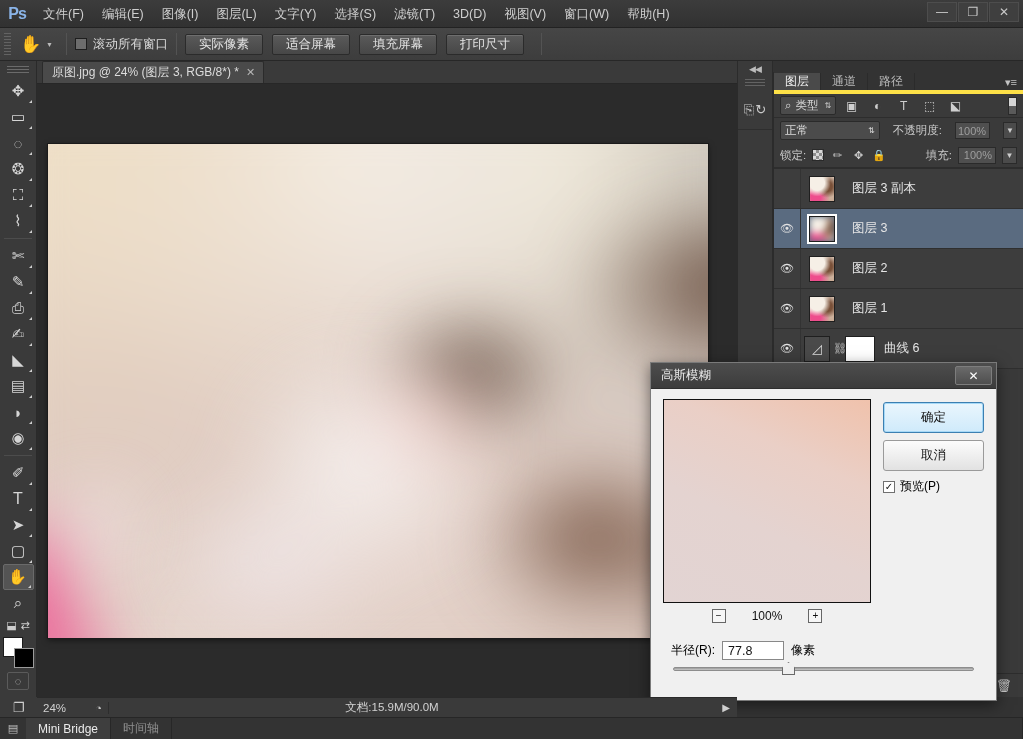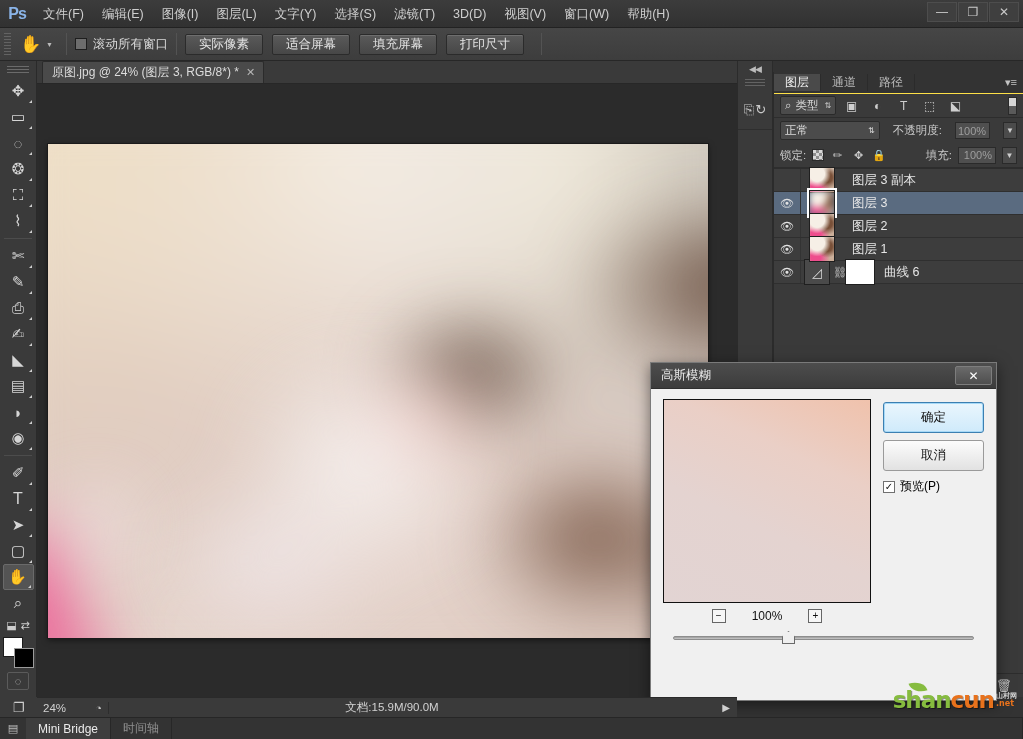--- a/index.html
+++ b/index.html
@@ -140,22 +140,22 @@
     justify-content:center; gap:1px; border-bottom:1px solid #2e2e2e; }
   .dock-cell span { font-size:13px; color:#c8c8c8; }
   .dock-grip { width:20px;height:7px;margin:2px auto 0;
     background-image:repeating-linear-gradient(to bottom,#636363 0 1px,transparent 1px 3px); }
 
   
   .panel {
     position:absolute; left:773px; top:72px; width:250px; height:625px;
     background:#3a3a3a; border-left:1px solid #2b2b2b;
   }
-  .panel-tabs { height:22px; display:flex; align-items:center; background:#333;
-    border-bottom:1px solid #fde047; position:relative; }
+  .panel-tabs { height:22px; display:flex; align-items:flex-end; background:#333;
+    border-bottom:4px solid #fde047; position:relative; }
   .ptab { padding:0 11px; display:flex;align-items:center; font-size:12px; color:#b9b9b9;
     border-right:1px solid #2b2b2b; }
   .ptab.active { background:#4a4a4a; color:#f0f0f0; }
   .panel-menu { position:absolute; right:6px; top:4px; color:#c4c4c4; font-size:11px; }
 
   .filter-row { height:24px; display:flex; align-items:center; padding:0 6px; gap:5px;
     border-bottom:1px solid #2d2d2d; background:#3a3a3a; }
   .kind-select { display:flex; align-items:center; gap:4px; height:19px; padding:0 4px;
     background:#4b4b4b; border:1px solid #2a2a2a; border-radius:2px; color:#d6d6d6; font-size:11.5px; }
   .kind-select .caret { font-size:8px; color:#cdcdcd; margin-left:2px;}
@@ -179,21 +179,21 @@
     border-bottom:1px solid #2d2d2d; }
   .lock-ico { width:15px;height:15px; display:flex;align-items:center;justify-content:center;
     font-size:11px;color:#d0d0d0;}
   .checker { width:12px;height:12px;
     background:
       linear-gradient(45deg,#8d8d8d 25%,transparent 25% 75%,#8d8d8d 75%),
       linear-gradient(45deg,#8d8d8d 25%,#d8d8d8 25% 75%,#8d8d8d 75%);
     background-size:6px 6px; background-position:0 0,3px 3px; border:1px solid #2a2a2a;}
 
   .layer-list { border-top:1px solid #2d2d2d; }
-  .layer-row { height:23px; display:flex; align-items:center;
+  .layer-row { height:40px; display:flex; align-items:center;
     border-bottom:1px solid #2f2f2f; background:#3d3d3d; }
   .layer-row.selected { background:#5a6b80; }
   .eye-cell { width:27px; height:100%; display:flex; align-items:center; justify-content:center;
     border-right:1px solid #333; }
   .eye { font-size:11px; color:#e2e2e2; }
   .thumb-cell { width:42px; display:flex; align-items:center; justify-content:center; }
   .thumb { width:26px;height:26px; border:1px solid #1f1f1f; overflow:hidden; position:relative;}
   .thumb.current { outline:2px solid #ffffff; outline-offset:0px; }
   .th-img { position:absolute; inset:0; }
   .th-a { background:
@@ -537,20 +537,25 @@
       </div>
       <div class="dlg-right">
         <div class="dlg-btn primary">确定</div>
         <div class="dlg-btn">取消</div>
         <label class="prev-chk-row">
           <span class="prev-chk">✓</span>
           <span>预览(P)</span>
         </label>
       </div>
     </div>
+    <div class="radius-row">
+      <span>半径(R):</span>
+      <div class="radius-input">77.8</div>
+      <span>像素</span>
+    </div>
     <div class="slider-wrap">
       <div class="slider-track"></div>
       <div class="slider-knob"></div>
     </div>
   </div>
 
   <div class="leftstatus-icon">❐</div>
   <div class="statusbar">
     <div class="st-zoom">24%</div>
     <div class="st-icon">◔</div>
@@ -558,23 +563,14 @@
     <div class="st-play">▶</div>
   </div>
 
   <div class="bottom-tabs">
     <div class="btab-ico">▤</div>
     <div class="btab active">Mini Bridge</div>
     <div class="btab dim">时间轴</div>
     <div class="btab-spacer"></div>
   </div>
 
-  <div class="watermark">
-    <span class="wm-leaf"></span>
-    <span class="wm-shan">shan</span>
-    <span class="wm-cun">cun</span>
-    <span class="wm-net">
-      <span class="cn">山村网</span>
-      <span>.net</span>
-    </span>
-  </div>
 
 </div>
 
 </body></html>

